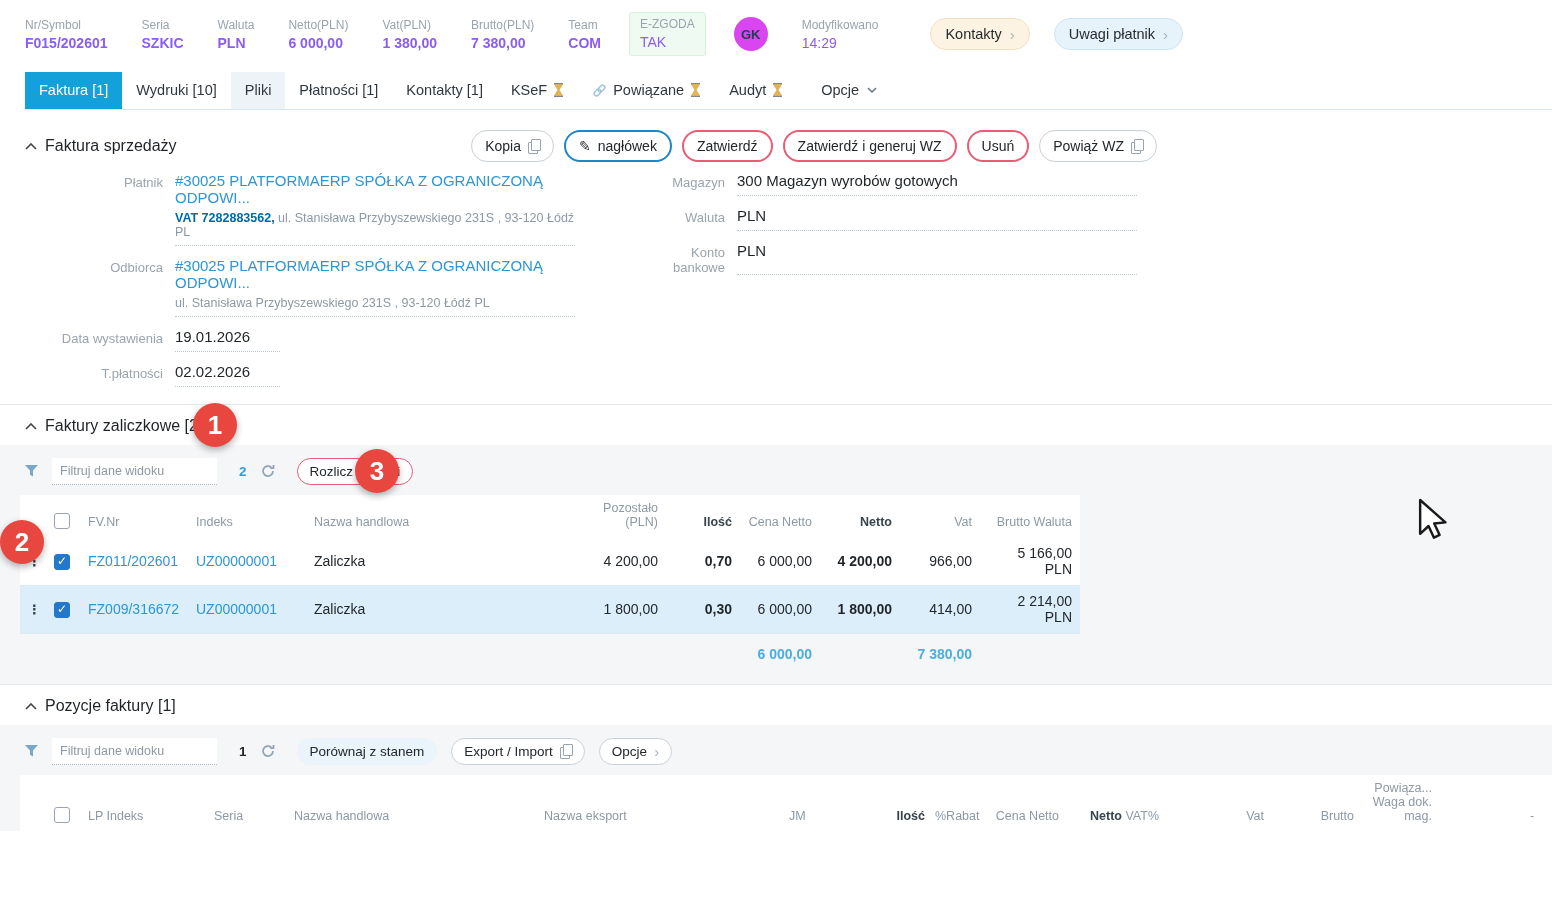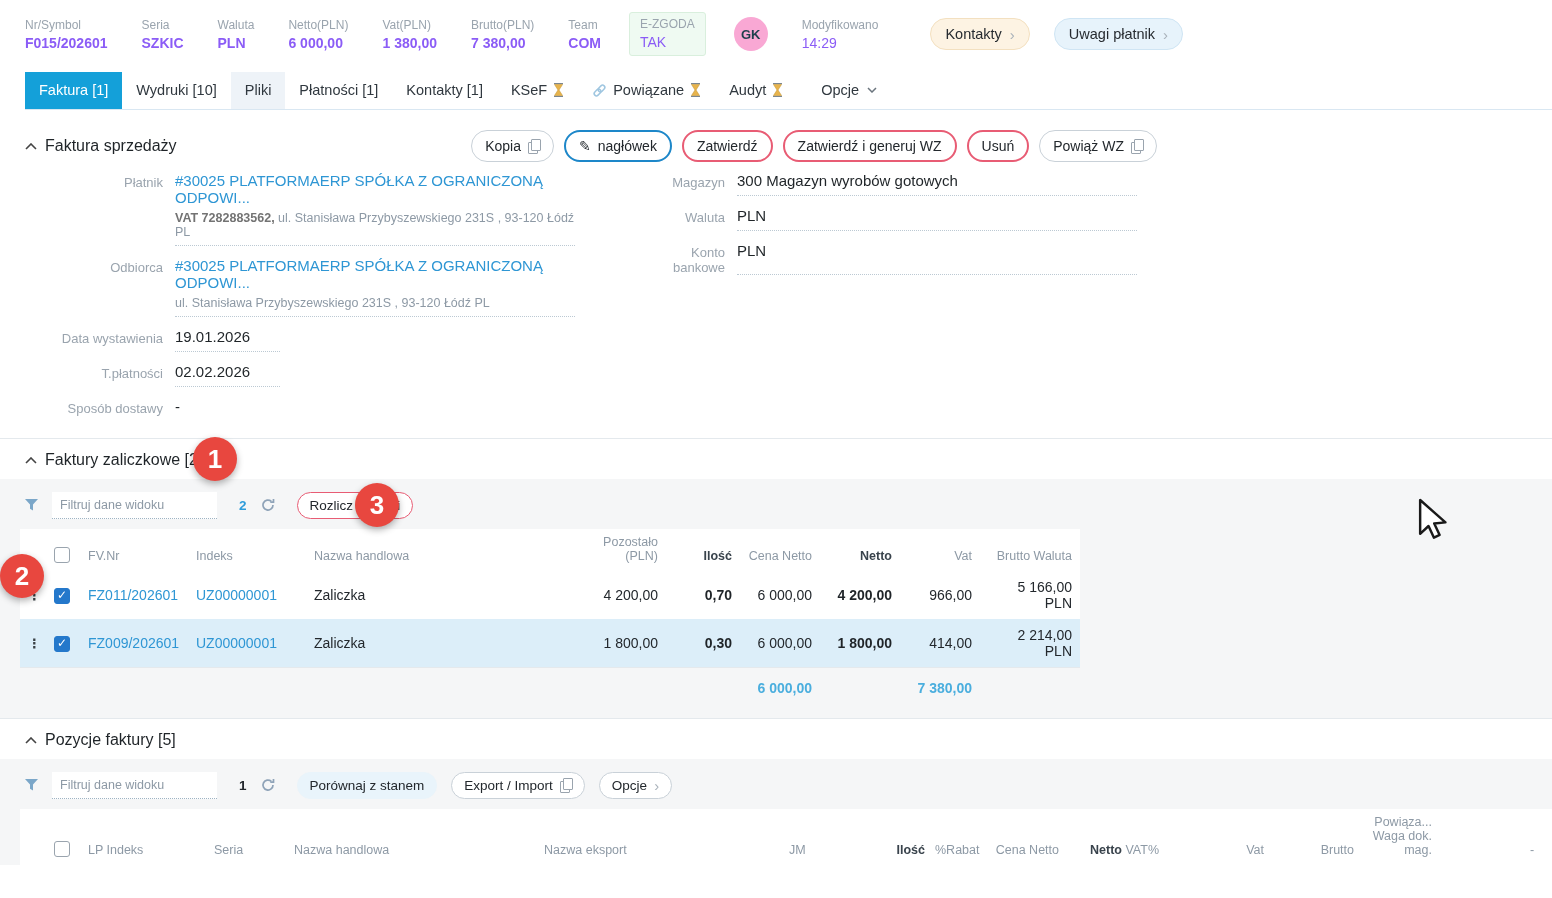--- a/index.html
+++ b/index.html
@@ -5,21 +5,21 @@
   * { margin:0; padding:0; box-sizing:border-box; }
   html,body { width:1552px; height:898px; background:#fff; font-family:"Liberation Sans","DejaVu Sans",sans-serif; color:#23282d; overflow:hidden; }
   .page { position:relative; width:1552px; height:898px; }
 
   
   .tophdr { display:flex; align-items:center; padding:12px 0 10px 25px; gap:34px; }
   .hfield { display:flex; flex-direction:column; gap:3px; }
   .hlabel { font-size:12px; color:#9aa4ae; }
   .hvalue { font-size:14px; font-weight:bold; color:#8b5cf6; }
   .ezgoda { background:#effaf2; border:1px solid #d9efdd; border-radius:3px; padding:4px 10px 5px 10px; margin-left:-6px; }
-  .avatar { width:34px; height:34px; border-radius:50%; background:#f9a8d4; color:#1d3f4c; font-size:13px; font-weight:bold; display:flex; align-items:center; justify-content:center; margin-left:-6px; }
+  .avatar { width:34px; height:34px; border-radius:50%; background:#d946ef; color:#1d3f4c; font-size:13px; font-weight:bold; display:flex; align-items:center; justify-content:center; margin-left:-6px; }
   .pillbtn { display:inline-flex; align-items:center; gap:8px; font-size:14.5px; color:#262b30; border-radius:16px; padding:7px 14px; cursor:pointer; }
   .pill-notatki { background:#fdf3e3; border:1px solid #f3e0c0; margin-left:18px; }
   .pill-uwagi { background:#e7f3fb; border:1px solid #cfe5f4; }
   .chev { color:#a9b2ba; font-size:15px; line-height:1; }
 
   
   .tabs { display:flex; align-items:stretch; margin:6px 0 0 25px; border-bottom:1px solid #d9e7f2; width:1527px; }
   .tab { padding:10px 14px 11px 14px; font-size:14.5px; color:#30383f; cursor:pointer; display:flex; align-items:center; gap:6px; }
   .tab.active { background:#14a0d9; color:#fff; }
   .tab.subtle { background:#eef3f8; }
@@ -44,21 +44,21 @@
   .formcols { display:flex; padding:6px 25px 0 25px; gap:62px; }
   .fcol-left { width:560px; }
   .fcol-right { width:530px; }
   .frow { display:flex; margin-bottom:11px; }
   .flabel { width:150px; min-width:150px; text-align:right; color:#9aa4ae; font-size:13px; padding-top:3px; padding-right:12px; }
   .flabel-r { width:90px; min-width:90px; }
   .fval { font-size:15px; color:#1f2428; padding-bottom:6px; border-bottom:1px dotted #bcc9d3; }
   .fval.nob { border-bottom:none; }
   .link { color:#2e96d4; text-decoration:none; cursor:pointer; }
   .subaddr { font-size:12.5px; color:#8d99a5; margin-top:5px; }
-  .subaddr b { color:#737373; }
+  .subaddr b { color:#0369a1; }
   .w400 { width:400px; } .w105 { width:105px; } .wfull { width:400px; }
 
   
   .graysect { position:relative; border-top:1px solid #e4e9ed; }
   .sect-titlebar { padding:12px 25px 10px 25px; background:#fff; position:relative; }
   .grayblock { background:#f5f6f7; padding:10px 0 0 0; }
   .filterrow { position:relative; display:flex; align-items:center; gap:14px; padding:2px 25px 10px 25px; height:40px; }
   .funnel { flex:0 0 auto; }
   .filterinput { width:165px; font-size:12.5px; color:#555; background:#fff; border:none; border-bottom:1px dotted #9fb4c4; padding:6px 8px; outline:none; font-family:inherit; }
   .filterinput::placeholder { color:#8d99a5; }
@@ -237,24 +237,20 @@
           <div class="subaddr">ul. Stanisława Przybyszewskiego 231S , 93-120 Łódź PL</div>
         </div>
       </div>
       <div class="frow">
         <div class="flabel">Data wystawienia</div>
         <div class="fval w105">19.01.2026</div>
       </div>
       <div class="frow">
         <div class="flabel">T.płatności</div>
         <div class="fval w105">02.02.2026</div>
-      </div>
-      <div class="frow">
-        <div class="flabel">Sposób dostawy</div>
-        <div class="fval w400 nob">-</div>
       </div>
     </div>
     <div class="fcol-right">
       <div class="frow">
         <div class="flabel flabel-r">Magazyn</div>
         <div class="fval w400">300 Magazyn wyrobów gotowych</div>
       </div>
       <div class="frow">
         <div class="flabel flabel-r">Waluta</div>
         <div class="fval w400">PLN</div>
@@ -336,21 +332,21 @@
             <td class="tr">4 200,00</td>
             <td class="tr bold">0,70</td>
             <td class="tr">6 000,00</td>
             <td class="tr bold">4 200,00</td>
             <td class="tr">966,00</td>
             <td class="tr">5 166,00 PLN</td>
           </tr>
           <tr class="rowsel">
             <td><span class="dots">⋮</span></td>
             <td><span class="cb on"></span></td>
-            <td class="tl"><a class="link">FZ009/202601</a></td>
+            <td class="tl"><a class="link">FZ009/316672</a></td>
             <td class="tl"><a class="link">UZ00000001</a></td>
             <td class="tl">Zaliczka</td>
             <td class="tr">1 800,00</td>
             <td class="tr bold">0,30</td>
             <td class="tr">6 000,00</td>
             <td class="tr bold">1 800,00</td>
             <td class="tr">414,00</td>
             <td class="tr">2 214,00 PLN</td>
           </tr>
         </tbody>
@@ -365,21 +361,21 @@
       <div style="height:6px;"></div>
     </div>
   </div>
 
   <div class="graysect">
     <div class="sect-titlebar">
       <div class="sect-title">
         <svg class="carrow" width="12" height="7" viewBox="0 0 12 7">
             <path d="M1 6l5-5 5 5" fill="none" stroke="#444" stroke-width="1.6"></path>
           </svg>
-        <span>Pozycje faktury [5]</span>
+        <span>Pozycje faktury [1]</span>
       </div>
     </div>
     <div class="grayblock">
       <div class="filterrow">
         <svg class="funnel" width="13" height="12" viewBox="0 0 13 12">
             <path d="M0 0h13l-5 5.5v6l-3-1.8V5.5z" fill="#7ba7c9"></path>
           </svg>
         <input class="filterinput" placeholder="Filtruj dane widoku" style="">
         <span class="count" style="color:#23282d;">1</span>
         <svg width="14" height="14" viewBox="0 0 14 14">

